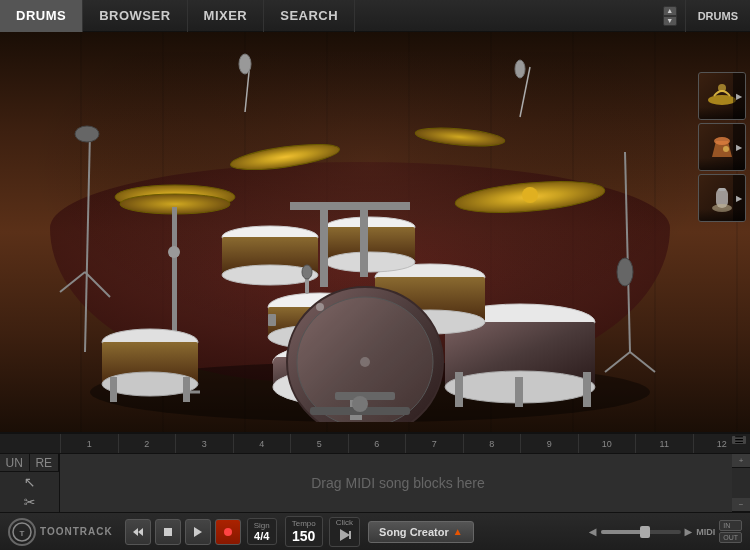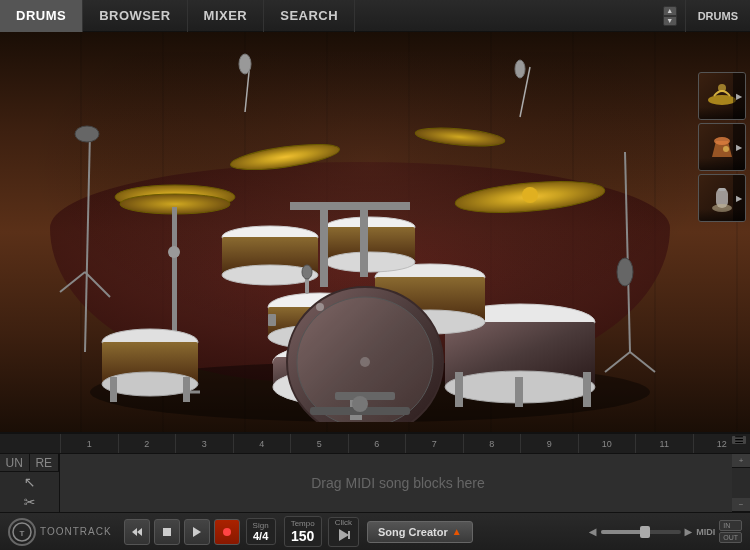--- a/index.html
+++ b/index.html
@@ -363,21 +363,21 @@
       display: flex;
       align-items: center;
       justify-content: center;
       color: #888;
       font-size: 7px;
       font-weight: bold;
     }
     .toontrack-text {
       color: #888;
       font-size: 10px;
-      font-weight: normal;
+      font-weight: bold;
       margin-left: 4px;
       letter-spacing: 1px;
     }
     .transport-btn {
       width: 26px;
       height: 26px;
       background: linear-gradient(to bottom, #444, #333);
       border: 1px solid #555;
       border-radius: 3px;
       display: flex;

